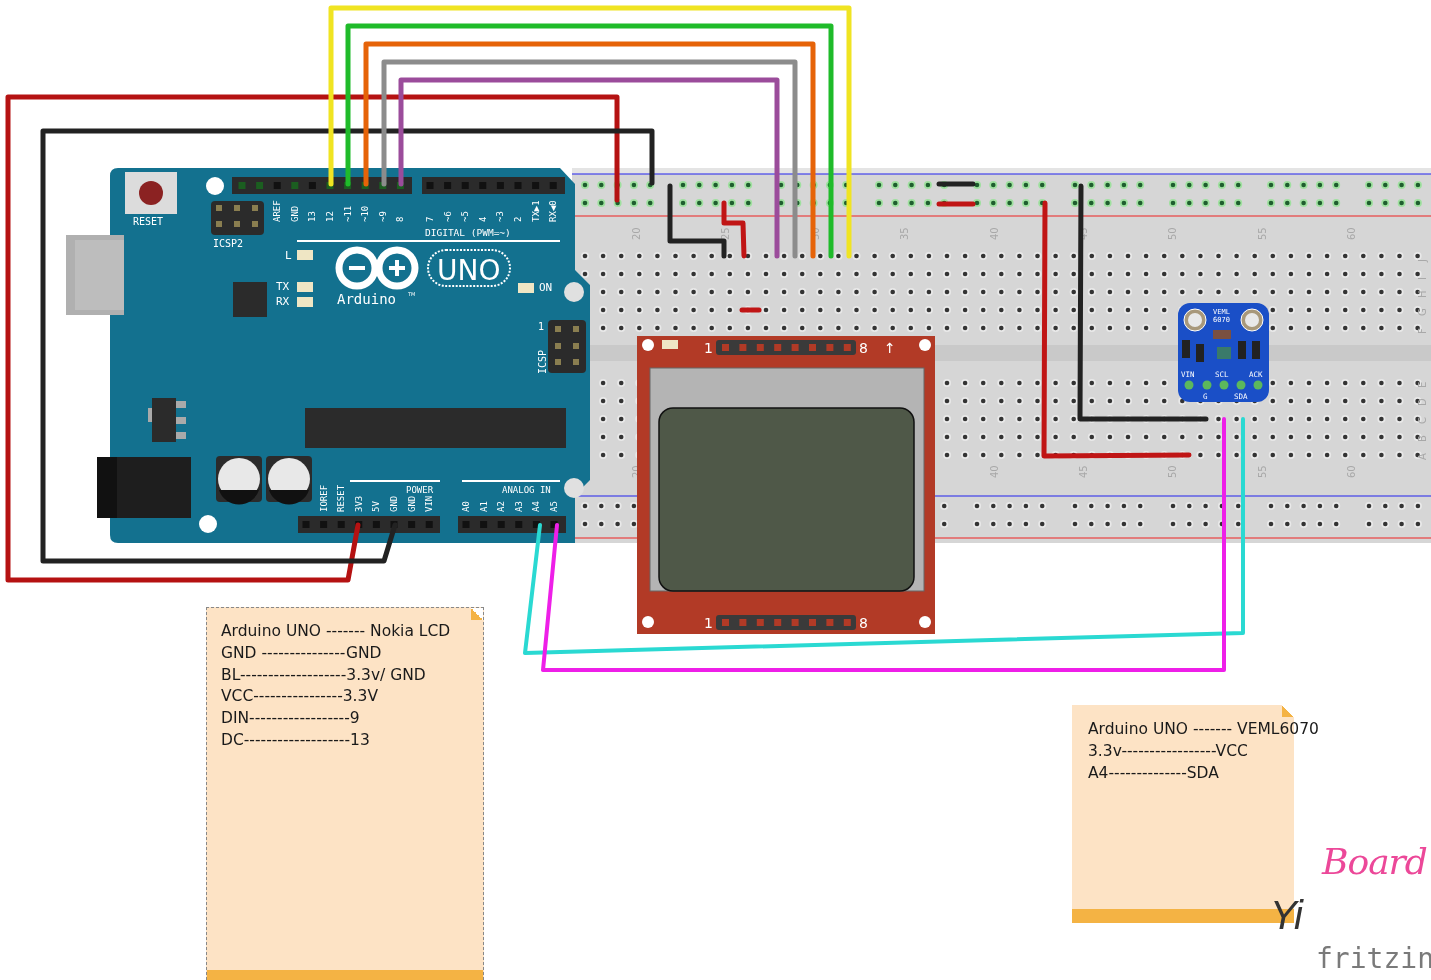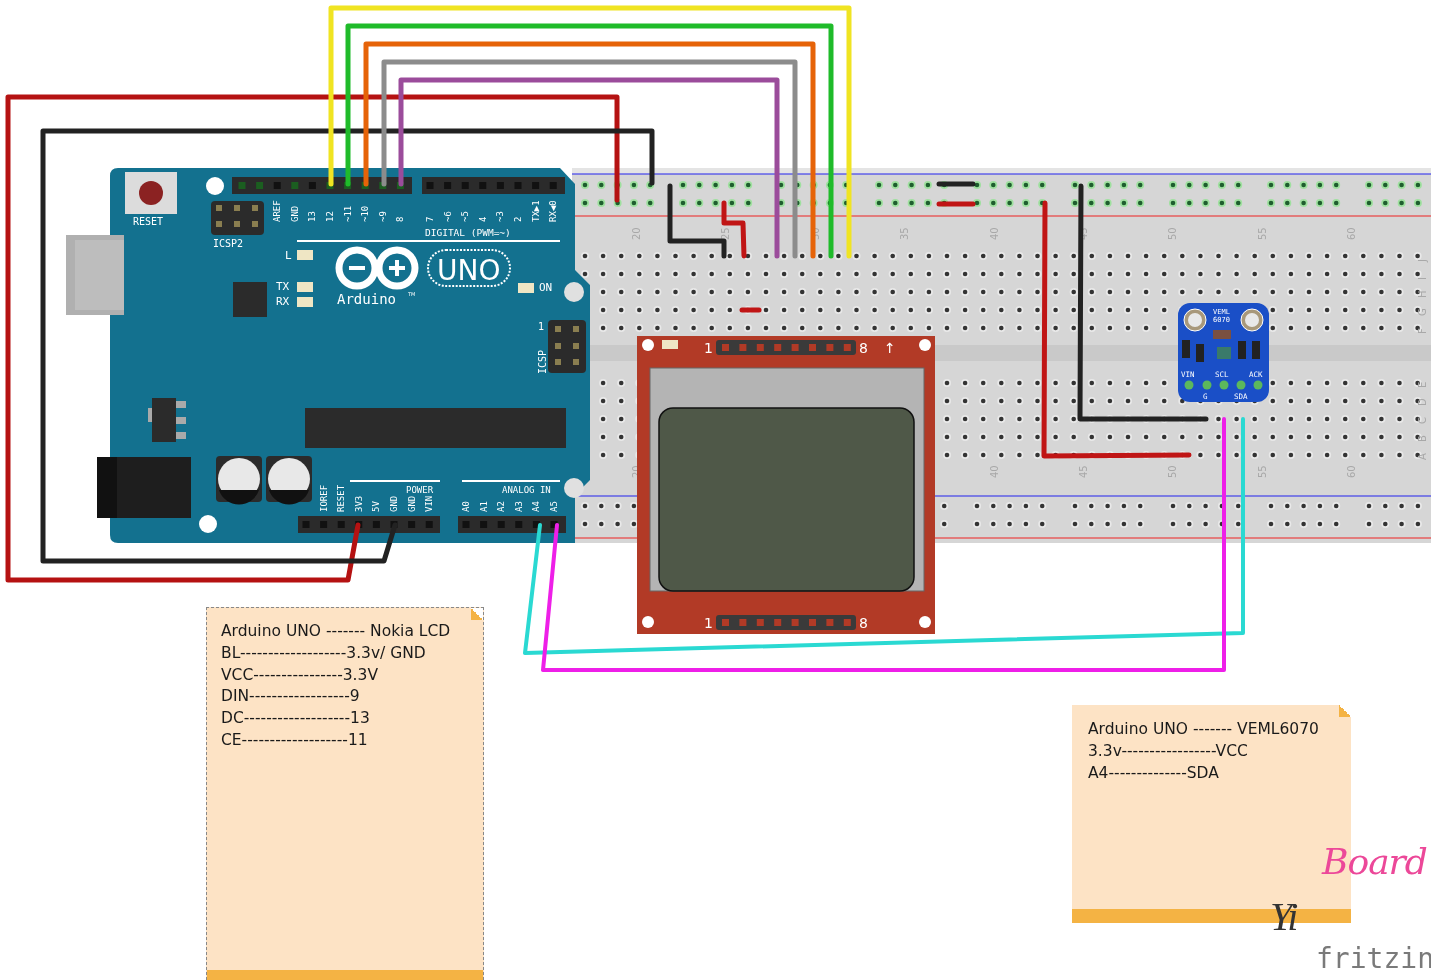--- a/index.html
+++ b/index.html
@@ -3,22 +3,22 @@
   <meta charset="utf-8">
   <style>
     html, body { margin: 0; padding: 0; background: #ffffff; }
     body { width: 1431px; height: 980px; position: relative; overflow: hidden; font-family: "DejaVu Sans", sans-serif; }
     #canvas { position: absolute; left: 0; top: 0; }
     .note { position: absolute; background: #fde3c5; color: #1a1a1a; font-family: "DejaVu Sans", sans-serif; font-size: 15.5px; line-height: 21.8px; box-sizing: border-box; }
     .note .line { white-space: pre; }
     .note .corner-fold { position: absolute; right: 0; top: 0; width: 12px; height: 12px; background: linear-gradient(225deg, #ffffff 50%, #f4b344 50%); }
     .note .footer { position: absolute; left: 0; right: 0; bottom: 0; height: 14px; background: #f4b344; }
     #note-lcd { left: 206px; top: 607px; width: 278px; height: 378px; border: 1px dashed #888; padding: 13px 0 0 14px; }
-    #note-veml { left: 1072px; top: 705px; width: 279px; height: 218px; padding: 14px 0 0 16px; }
-    .wm-yi { position: absolute; left: 1270px; top: 893px; font-family: Liberation Serif, serif; font-style: italic; font-size: 40px; color: #333; letter-spacing: -2px; }
+    #note-veml { left: 1072px; top: 705px; width: 222px; height: 218px; padding: 14px 0 0 16px; }
+    .wm-yi { position: absolute; left: 1270px; top: 893px; font-family: Liberation Sans, sans-serif; font-style: italic; font-size: 40px; color: #333; letter-spacing: -2px; }
     .wm-board { position: absolute; left: 1322px; top: 841px; font-family: "DejaVu Serif", serif; font-style: italic; font-size: 36px; color: #ec4899; letter-spacing: -1px; }
     .wm-fritz { position: absolute; left: 1316px; top: 942px; font-family: "DejaVu Sans Mono", monospace; font-size: 28px; color: #7a7a7a; }
   </style>
 </head>
 <body>
 
 <svg id="canvas" width="1431" height="980" xmlns="http://www.w3.org/2000/svg">
 
   <g>
     <rect x="572" y="168" width="859" height="375" fill="#d6d6d6"></rect>
@@ -1610,25 +1610,25 @@
 
     <polyline stroke="#2ad9d2" stroke-width="4" points="540,525 525,653 1243,633 1243,419"></polyline>
 
     <polyline stroke="#ee1fe8" stroke-width="4" points="557,525 543,670 1224,670 1224,419"></polyline>
   </g>
 </svg>
 
 <div id="note-lcd" class="note">
   <div class="corner-fold"></div>
   <div class="line">Arduino UNO ------- Nokia LCD</div>
+  <div class="line">GND ---------------GND</div>
   <div class="line">BL-------------------3.3v/ GND</div>
   <div class="line">VCC----------------3.3V</div>
   <div class="line">DIN------------------9</div>
   <div class="line">DC-------------------13</div>
-  <div class="line">CE-------------------11</div>
   <div class="footer"></div>
 </div>
 
 <div id="note-veml" class="note">
   <div class="corner-fold"></div>
   <div class="line">Arduino UNO ------- VEML6070</div>
   <div class="line">3.3v-----------------VCC</div>
   <div class="line">A4--------------SDA</div>
   <div class="footer"></div>
 </div>

